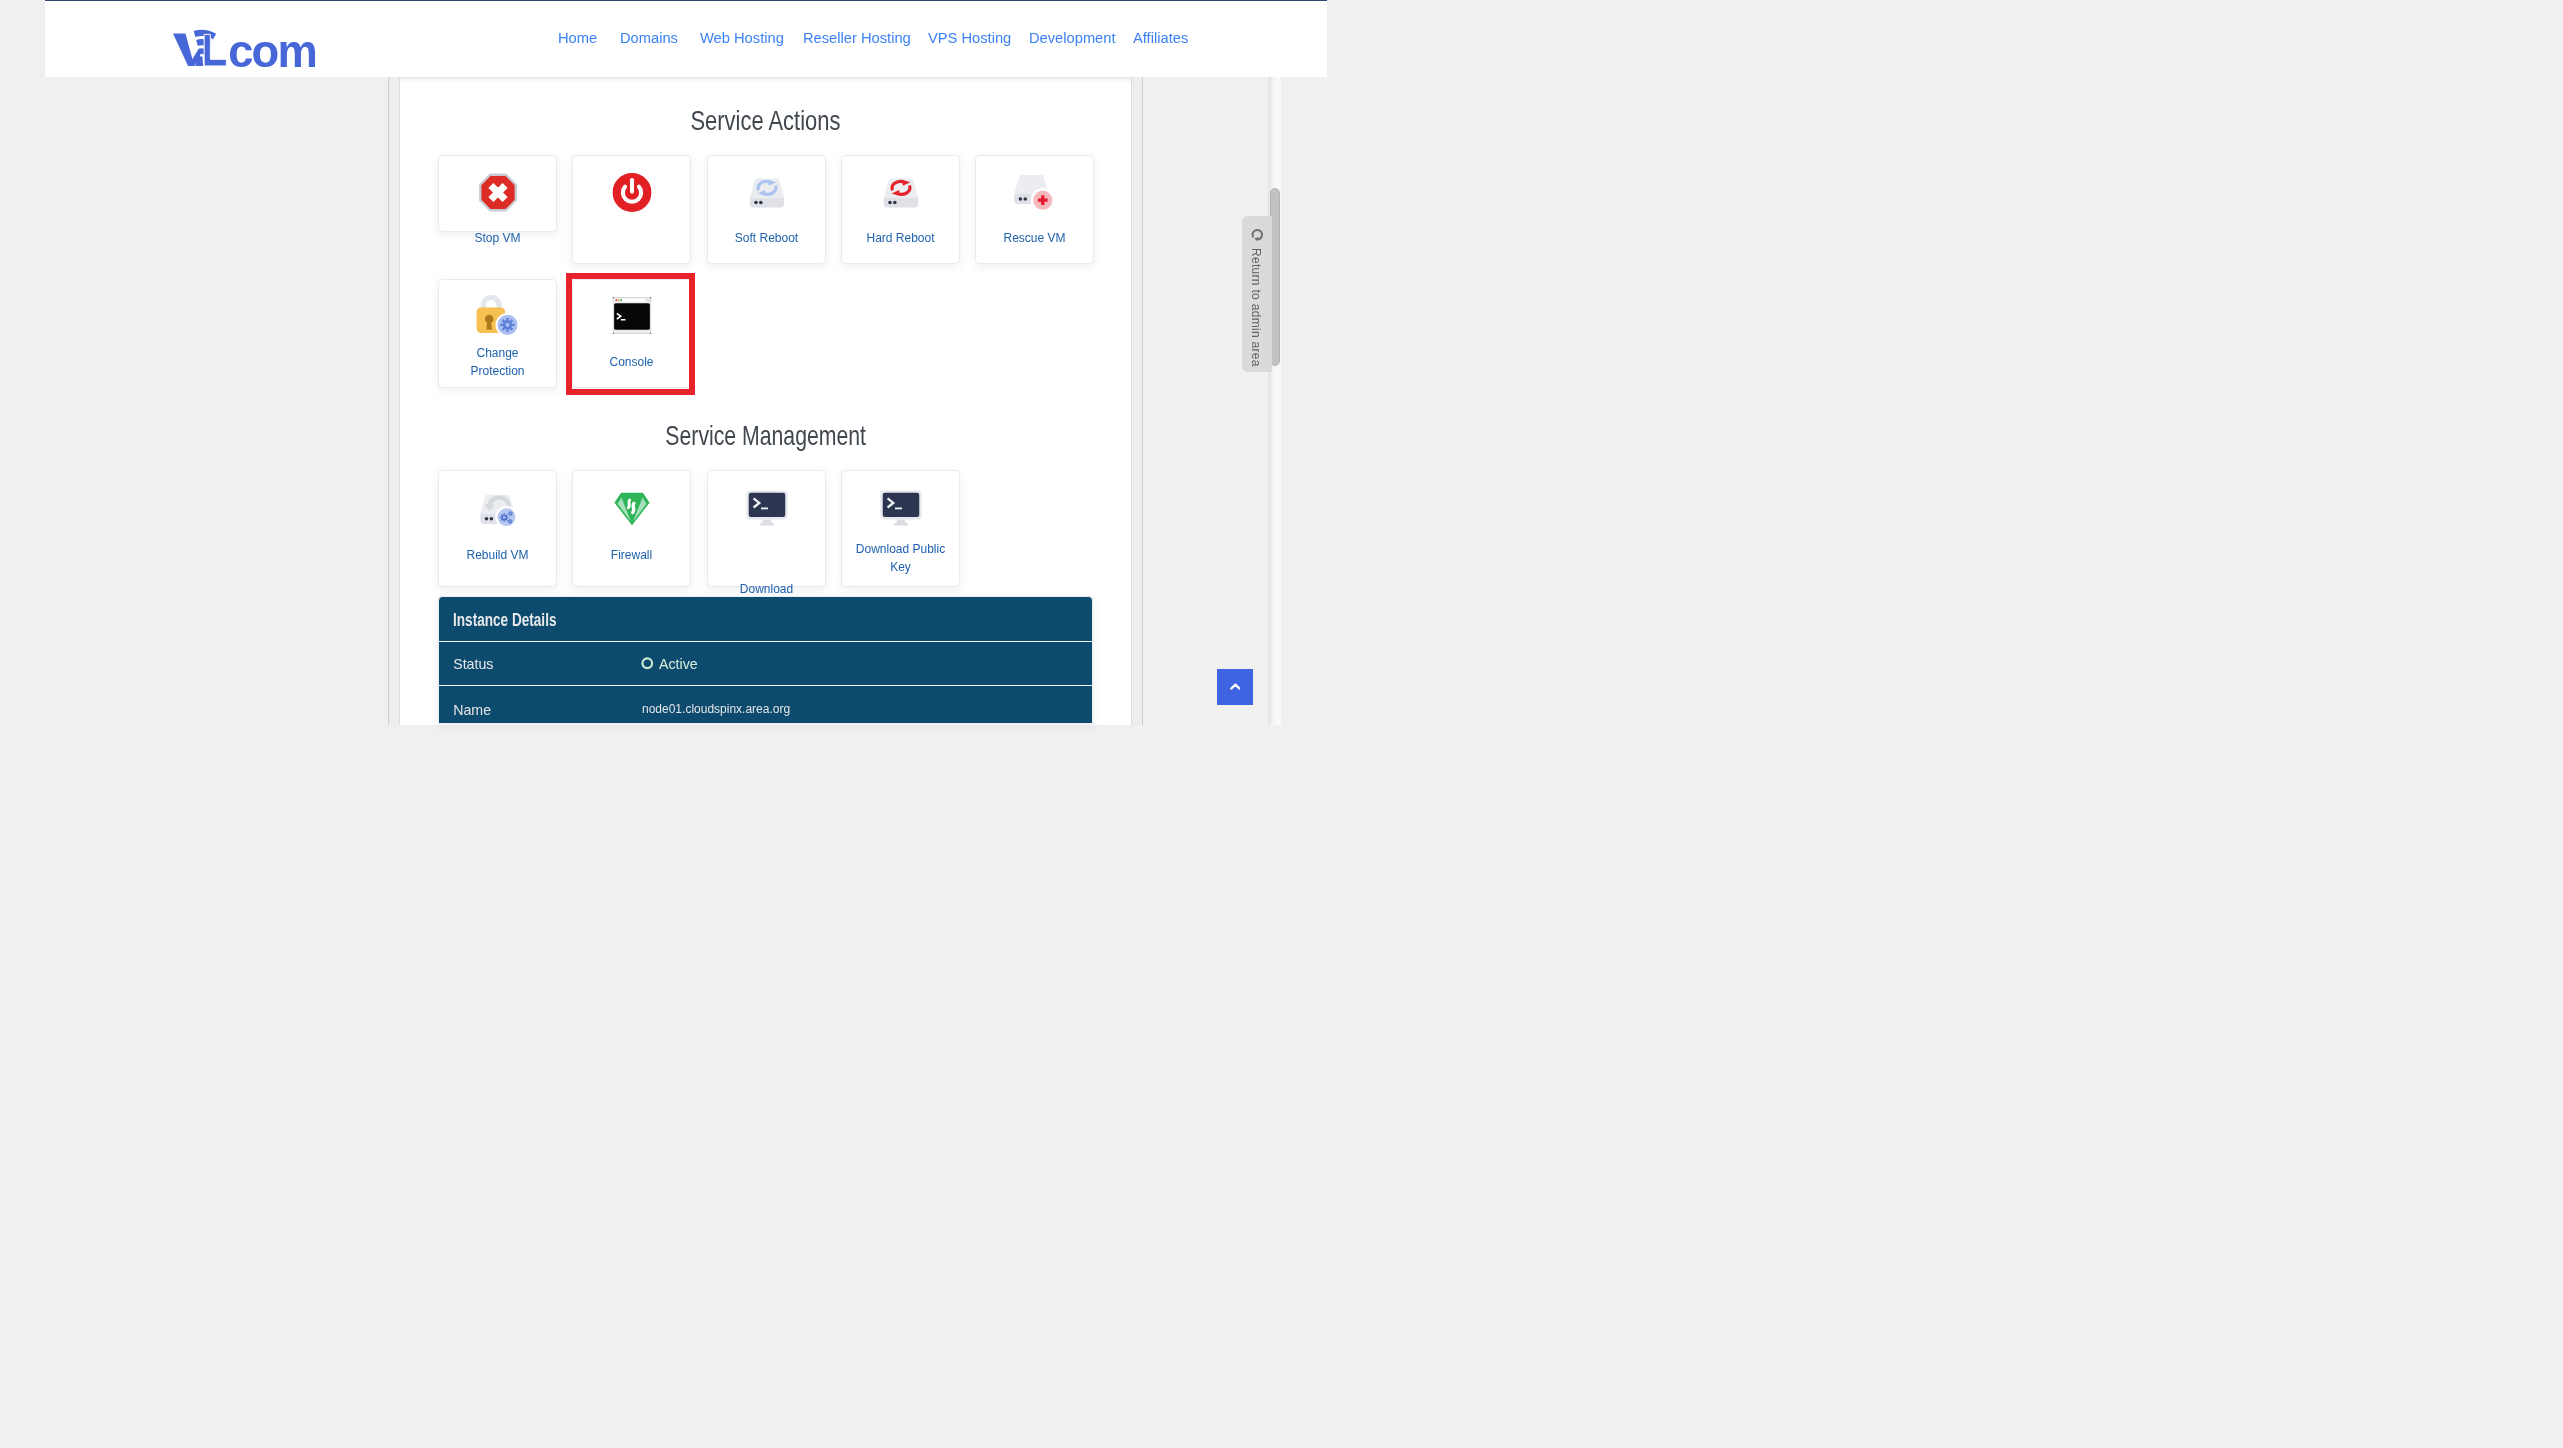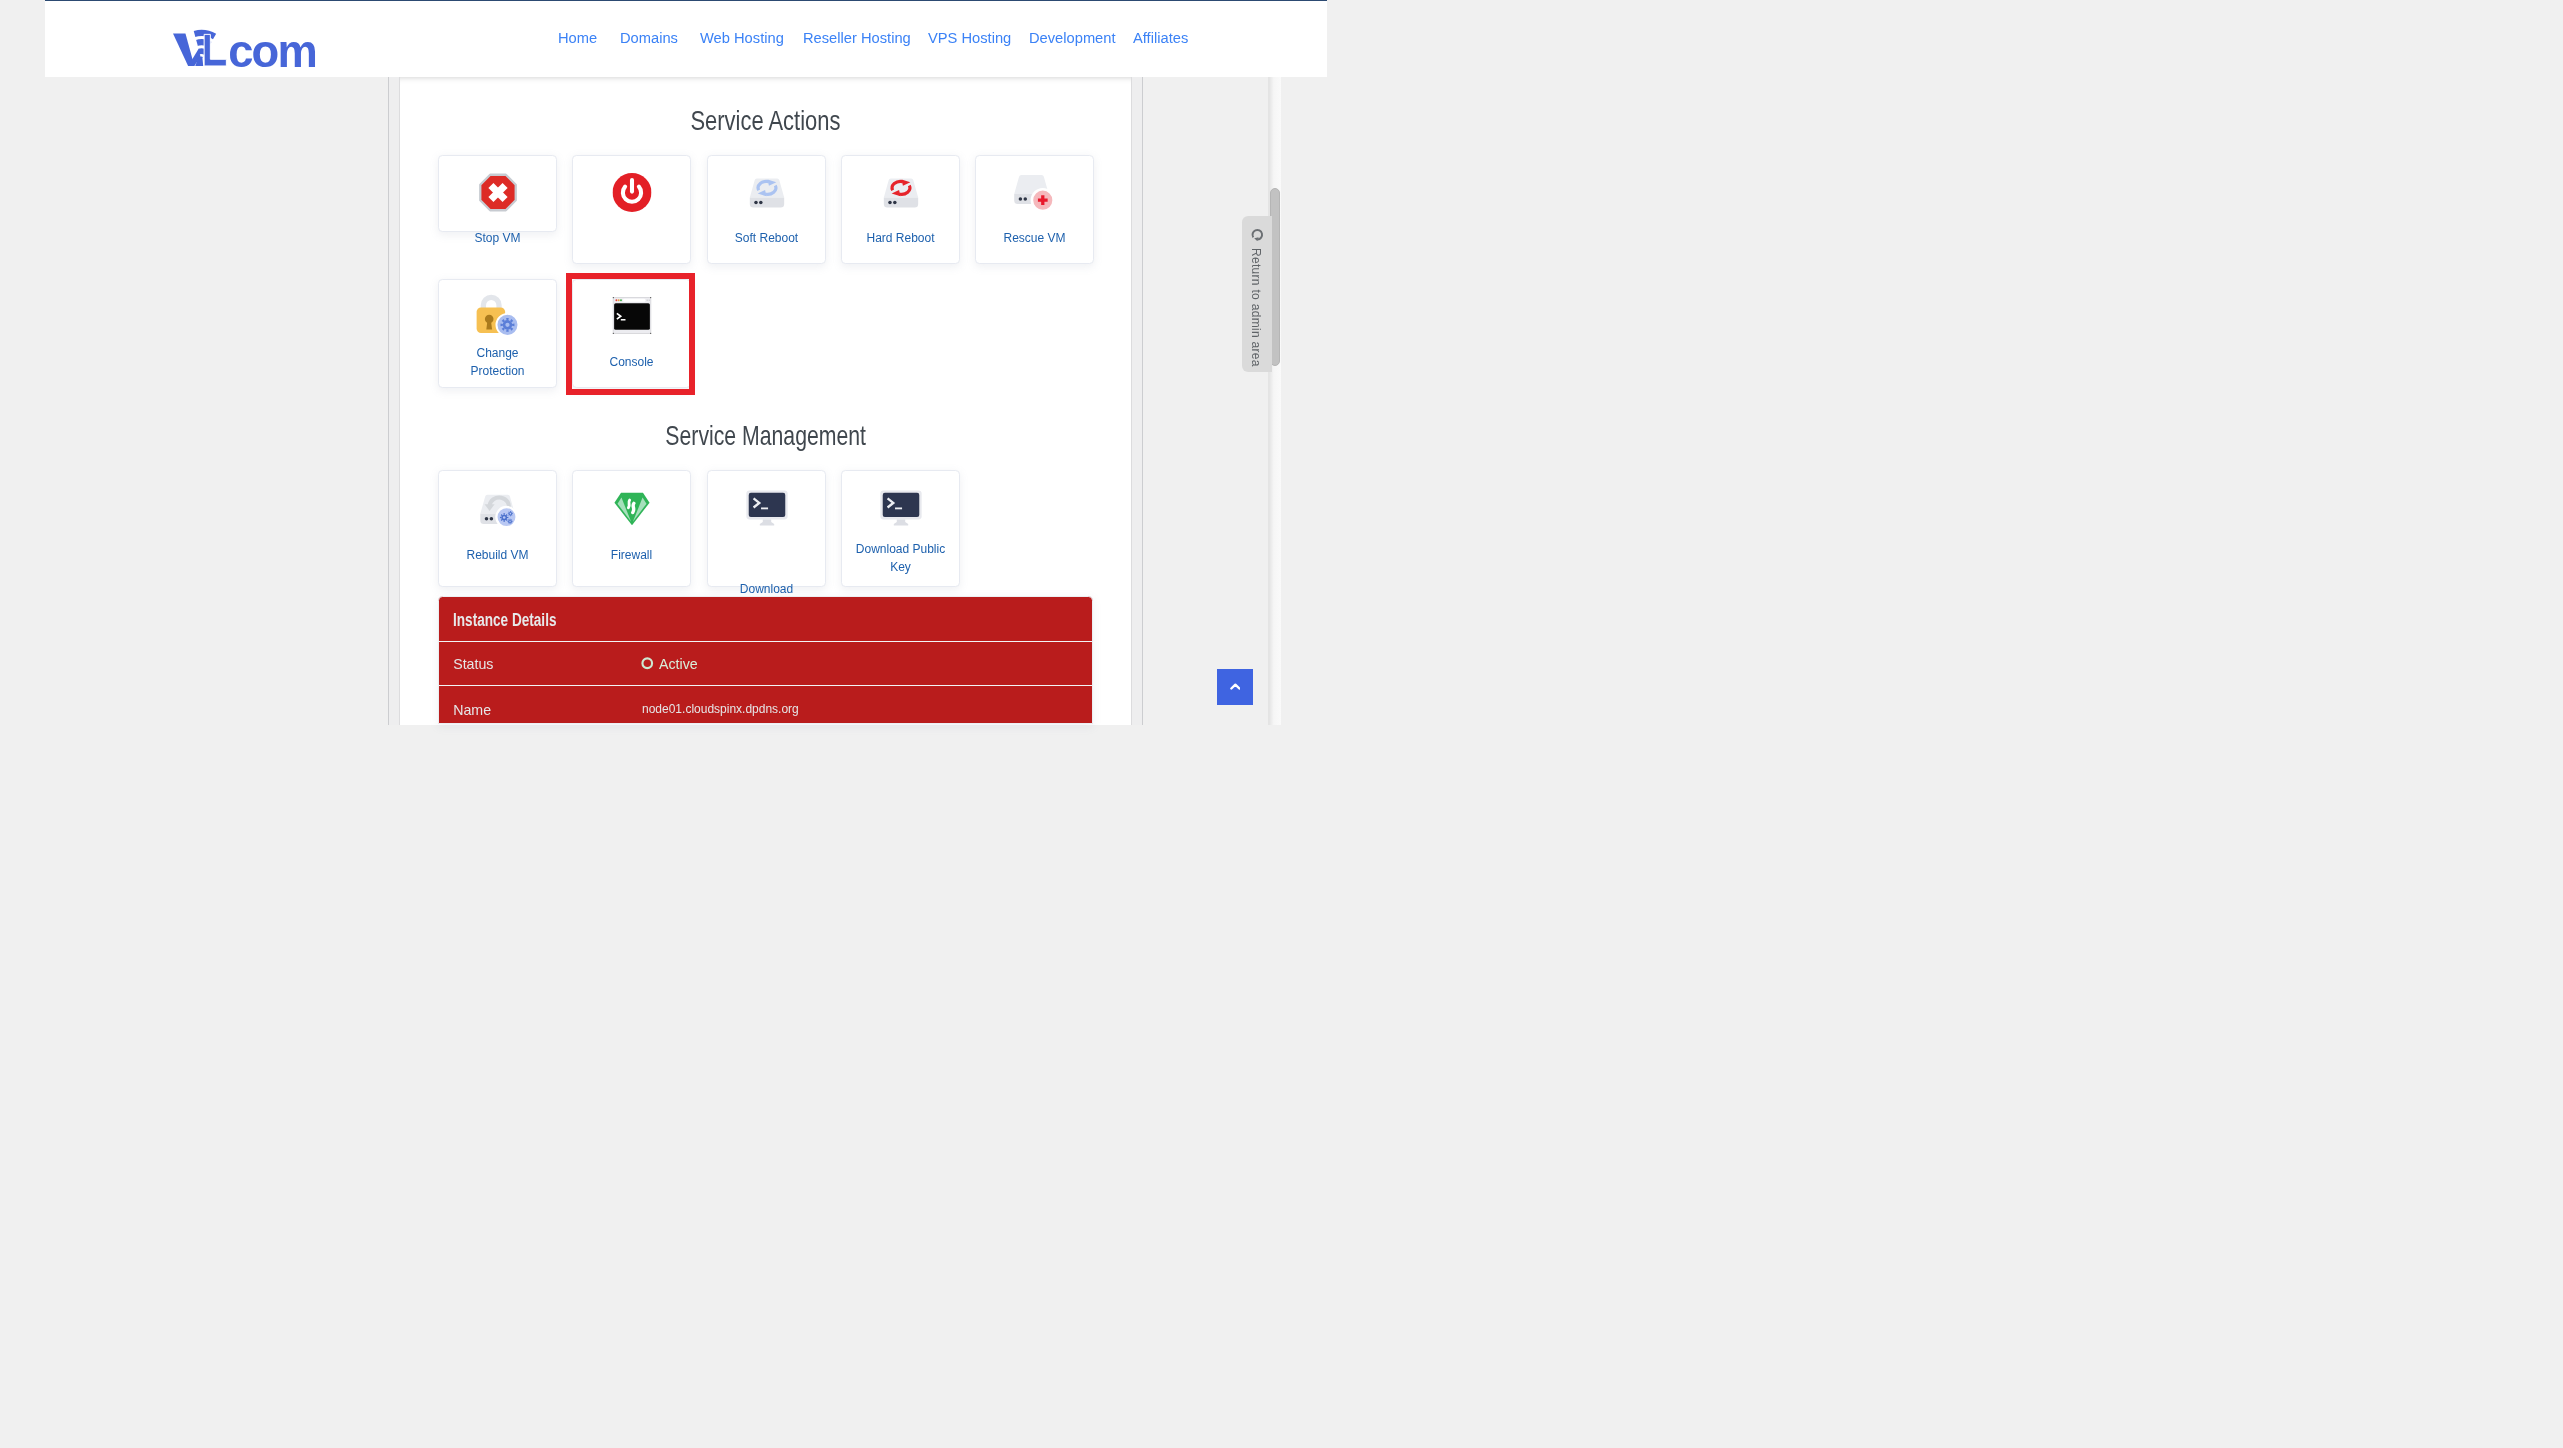--- a/index.html
+++ b/index.html
@@ -15,21 +15,21 @@
   
   .h1 { position:absolute; width:733px; left:399px; text-align:center; color:#40474e; }
   .h1 span { display:inline-block; font-size:28.5px; font-weight:400; transform-origin:center; white-space:nowrap; }
   
   .card { position:absolute; width:119px; background:#fff; border:0.9px solid #e7eaf1; border-radius:4.4px; box-shadow:0 2.7px 9px rgba(140,150,170,.14); }
   .card svg.icon { position:absolute; left:50%; transform:translateX(-50%); }
   .card .lb { position:absolute; left:-3.6px; right:-3.6px; font-size:12px; font-weight:500; color:#1d60ad; text-align:center; line-height:18px; }
   
   #redbox { position:absolute; left:566px; top:273px; width:129px; height:122px; border:6px solid #e8222a; z-index:4; }
   
-  #inst { position:absolute; left:438px; top:596px; width:655px; height:128px; background:#b91c1c; border:0.9px solid #eceef2; border-radius:4.4px 4.4px 0 0; box-shadow:0 2.7px 9px rgba(140,150,170,.12); }
+  #inst { position:absolute; left:438px; top:596px; width:655px; height:128px; background:#0c4a6e; border:0.9px solid #eceef2; border-radius:4.4px 4.4px 0 0; box-shadow:0 2.7px 9px rgba(140,150,170,.12); }
   #inst .hd { position:absolute; left:14.2px; top:13.3px; font-size:18px; font-weight:bold; color:#e7e8e9; transform:scaleX(.755); transform-origin:left; white-space:nowrap; }
   #inst .l1 { position:absolute; left:0; top:44px; width:100%; border-top:0.9px solid #f3f4f6; }
   #inst .l2 { position:absolute; left:0; top:88px; width:100%; border-top:0.9px solid #f3f4f6; }
   #inst .lab { position:absolute; left:14.2px; font-size:14.2px; color:#e5e6e7; }
   #inst .val { position:absolute; left:203px; font-size:14.2px; color:#e5e6e7; }
   
   #rettab { position:absolute; left:1242px; top:216px; width:30px; height:156px; background:#dadada; border-radius:6.2px 0 0 6.2px; z-index:6; }
   #rettab .txt { position:absolute; left:7.1px; top:32px; writing-mode:vertical-rl; font-size:12px; color:#5f6367; letter-spacing:0.3px; white-space:nowrap; }
   #scrolltrack { position:absolute; left:1268px; top:77px; width:13.3px; height:648px; background:linear-gradient(to right,#e3e3e3,#f6f6f6 40%,#fafafa); border-left:0.9px solid #e4e4e4; }
   #scrollthumb { position:absolute; left:1270px; top:188px; width:9.8px; height:178px; background:#c2c2c2; border-radius:5.3px; border:0.9px solid #b5b5b5; }
@@ -246,21 +246,21 @@
 <div id="inst">
   <div class="hd">Instance Details</div>
   <div class="l1"></div>
     <div class="l2"></div>
   <div class="lab" style="top:59px;">Status</div>
   <svg class="abs" style="left:202px; top:60px;" width="12.5" height="12.5" viewBox="0 0 14 14">
       <circle cx="7" cy="7" r="5.4" fill="none" stroke="#cde8d1" stroke-width="2.4"></circle>
     </svg>
   <div class="val" style="left:220px; top:59px; color:#d9efda; font-weight:400;text-align:center;">Active</div>
   <div class="lab" style="top:105px;">Name</div>
-  <div class="val" style="top:105px; font-size:12px;">node01.cloudspinx.dpdns.org</div>
+  <div class="val" style="top:105px; font-size:12px;">node01.cloudspinx.area.org</div>
 </div>
 
 <div id="scrolltrack"></div>
 <div id="scrollthumb"></div>
 <div id="rettab">
   <svg class="abs" style="left:8.5px; top:11.6px;" width="13.3" height="13.3" viewBox="0 0 15 15">
     <path d="M 2.6,10.6 A 5.4,5.4 0 1 1 7.4,13" fill="none" stroke="#6b6f73" stroke-width="2.2"></path>
     <path d="M 8.6,10.4 L 7.2,14.9 L 3.6,11.7 Z" fill="#6b6f73"></path>
   </svg>
   <div class="txt">Return to admin area</div>

